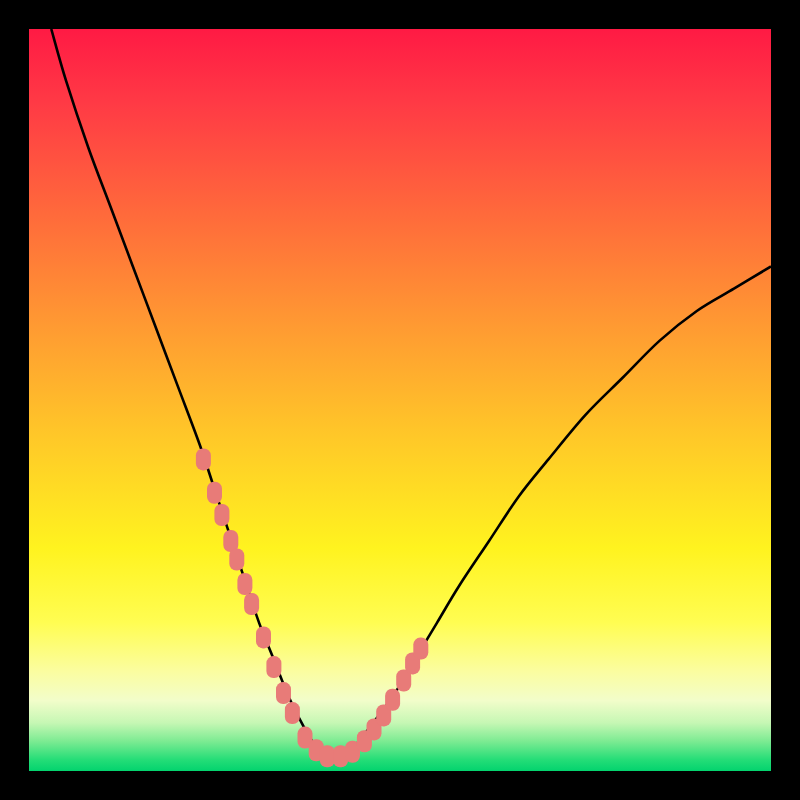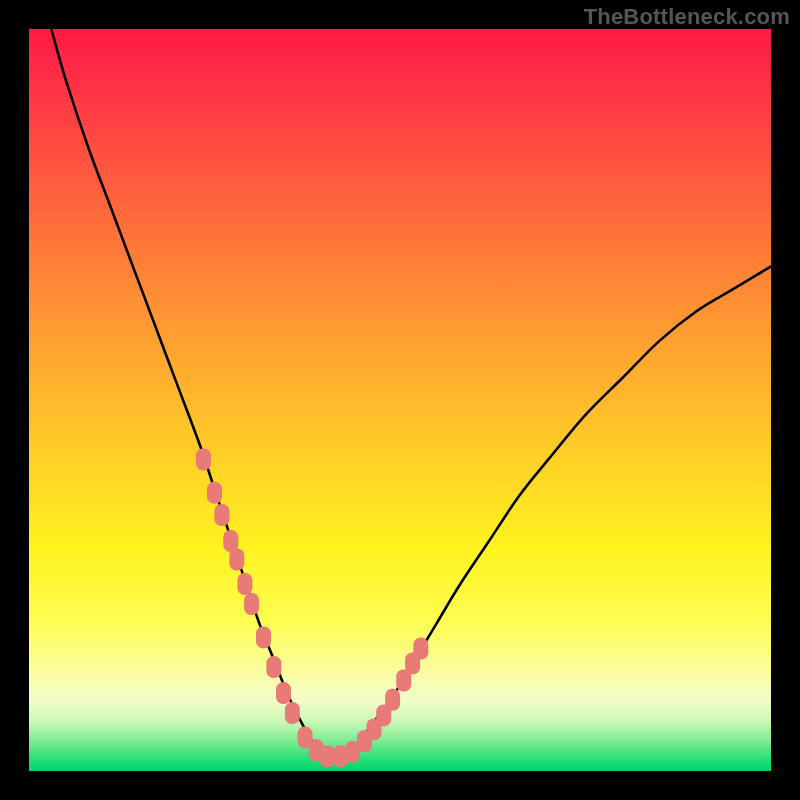--- a/index.html
+++ b/index.html
@@ -71,14 +71,13 @@
         <rect x="316.0" y="711.7" width="15" height="22" rx="7" fill="#e87b78"></rect>
         <rect x="327.9" y="701.3" width="15" height="22" rx="7" fill="#e87b78"></rect>
         <rect x="337.5" y="689.4" width="15" height="22" rx="7" fill="#e87b78"></rect>
         <rect x="347.2" y="675.4" width="15" height="22" rx="7" fill="#e87b78"></rect>
         <rect x="356.1" y="659.8" width="15" height="22" rx="7" fill="#e87b78"></rect>
         <rect x="367.2" y="640.5" width="15" height="22" rx="7" fill="#e87b78"></rect>
         <rect x="376.1" y="623.4" width="15" height="22" rx="7" fill="#e87b78"></rect>
         <rect x="384.3" y="608.6" width="15" height="22" rx="7" fill="#e87b78"></rect>
       </g>
     </svg>
-  <div class="watermark">TheBottleneck.com</div>
 </div>
 
 </body></html>

